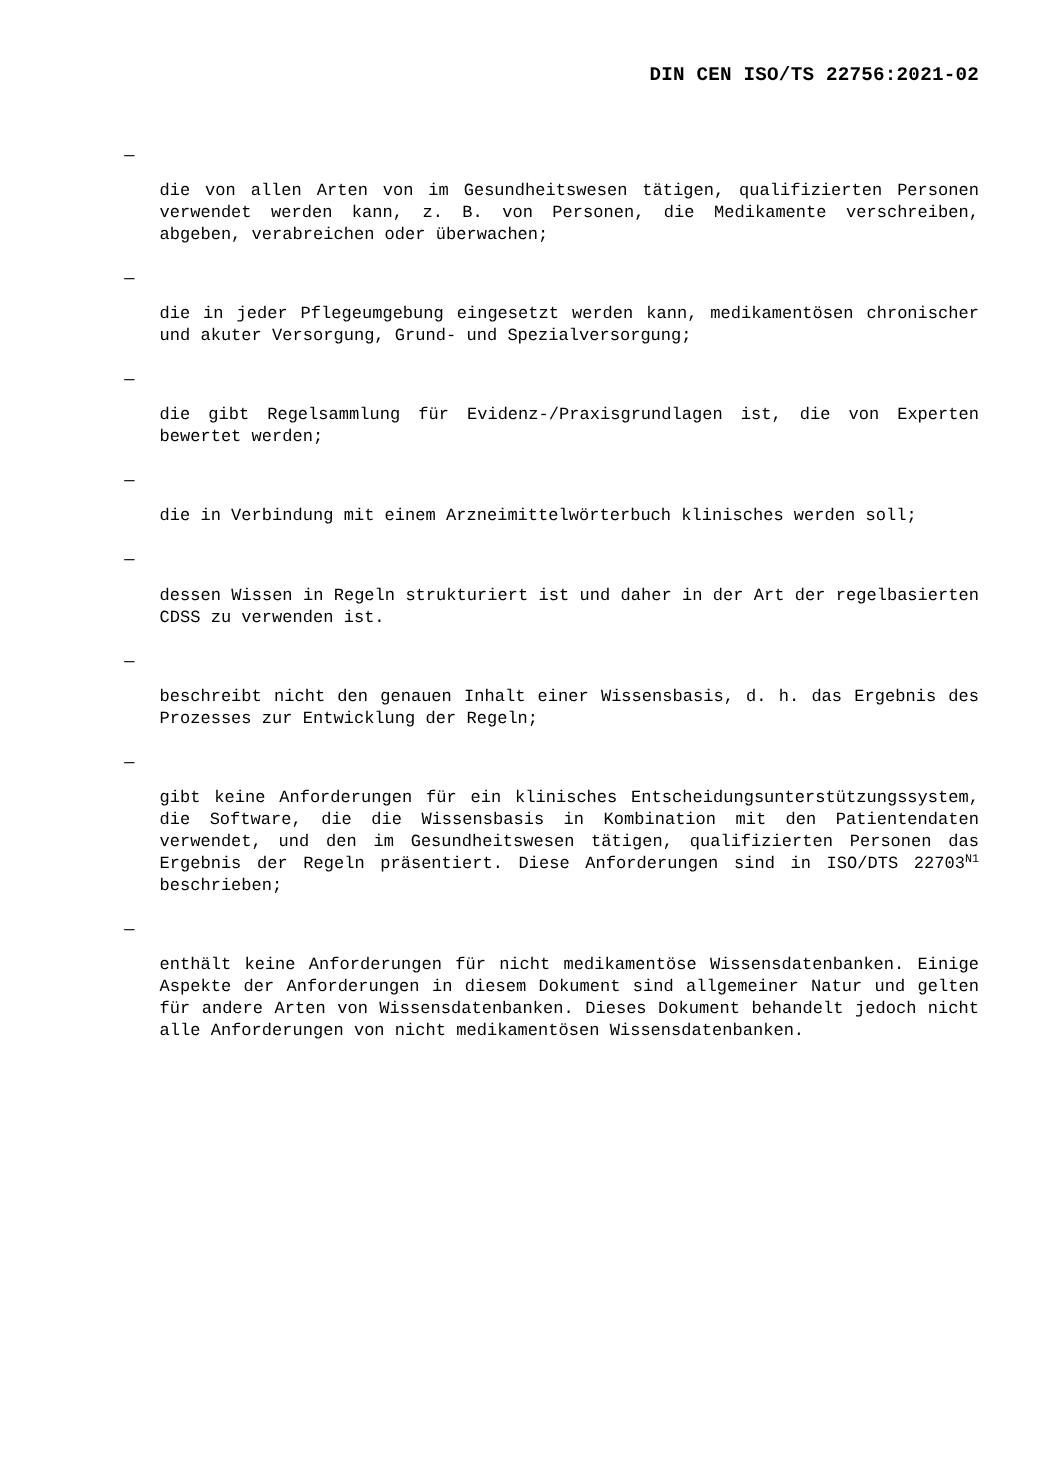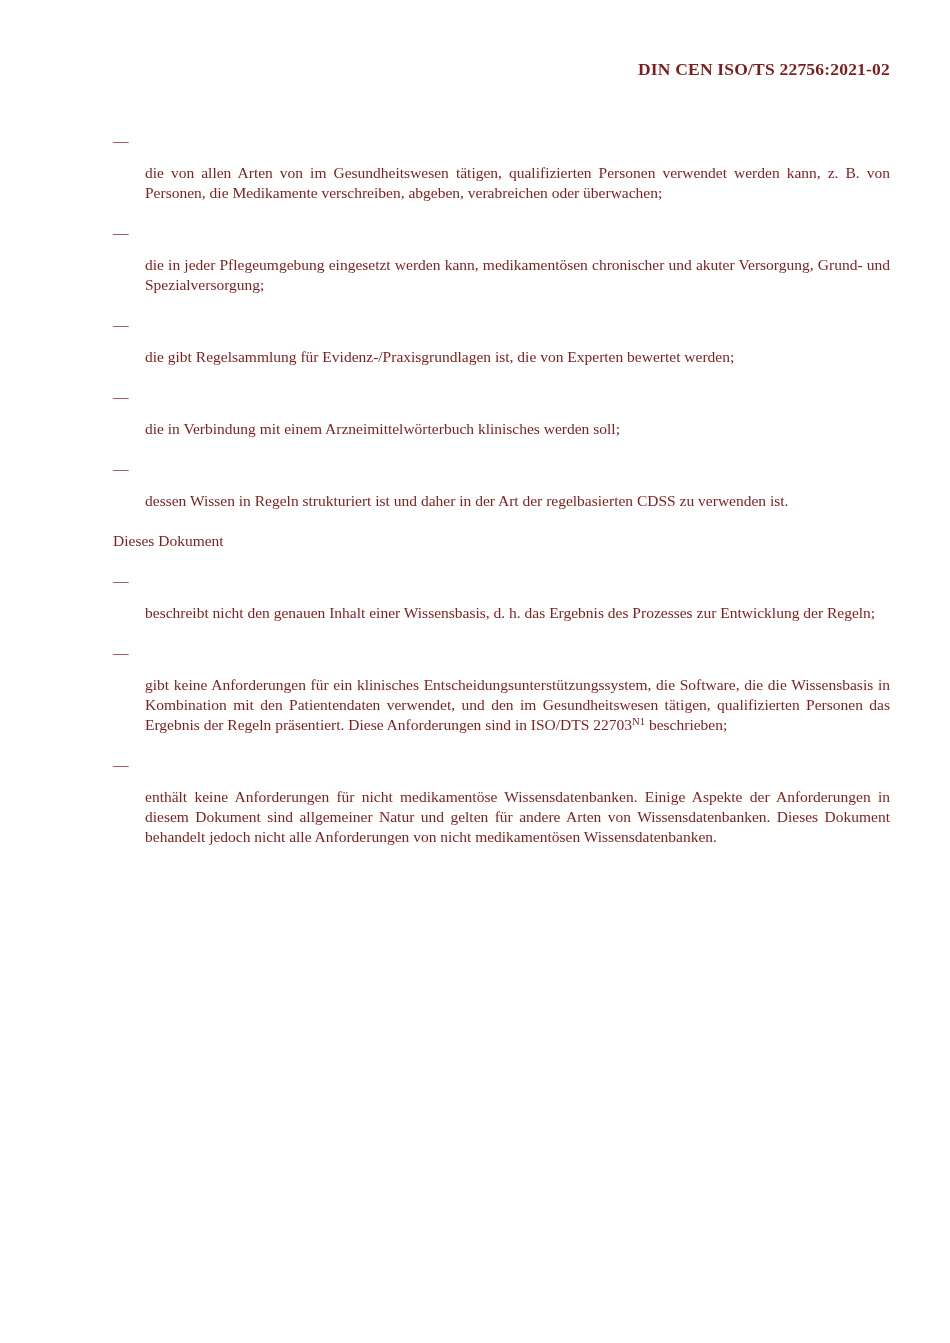--- a/index.html
+++ b/index.html
@@ -5,22 +5,22 @@
   html, body {
     margin: 0;
     padding: 0;
     background: #ffffff;
   }
   .page {
     position: relative;
     width: 950px;
     height: 1052px;
     background: #ffffff;
-    color: #7f1d1d;
-    font-family: Liberation Serif, serif;
+    color: #000000;
+    font-family: Liberation Mono, monospace;
     font-size: 15.5px;
     line-height: 20px;
     overflow: hidden;
   }
   .header {
     position: absolute;
     top: 58px;
     left: 113px;
     right: 60px;
     text-align: right;
@@ -118,21 +118,20 @@
     <div class="list-item">
       <span class="marker">—</span>
       <div class="item-text">die in Verbindung mit einem Arzneimittelwörterbuch klinisches werden soll;</div>
     </div>
 
     <div class="list-item">
       <span class="marker">—</span>
       <div class="item-text">dessen Wissen in Regeln strukturiert ist und daher in der Art der regelbasierten CDSS zu verwenden ist.</div>
     </div>
 
-    <p class="lead">Dieses Dokument</p>
 
     <div class="list-item">
       <span class="marker">—</span>
       <div class="item-text">beschreibt nicht den genauen Inhalt einer Wissensbasis, d. h. das Ergebnis des Prozesses zur Entwicklung der Regeln;</div>
     </div>
 
     <div class="list-item">
       <span class="marker">—</span>
       <div class="item-text"><span>gibt keine Anforderungen für ein klinisches Entscheidungsunterstützungssystem, die Software, die die Wissensbasis in Kombination mit den Patientendaten verwendet, und den im Gesundheitswesen tätigen, qualifizierten Personen das Ergebnis der Regeln präsentiert. Diese Anforderungen sind in ISO/DTS 22703</span><sup class="fn-ref">N1</sup><span> beschrieben;</span></div>
     </div>

